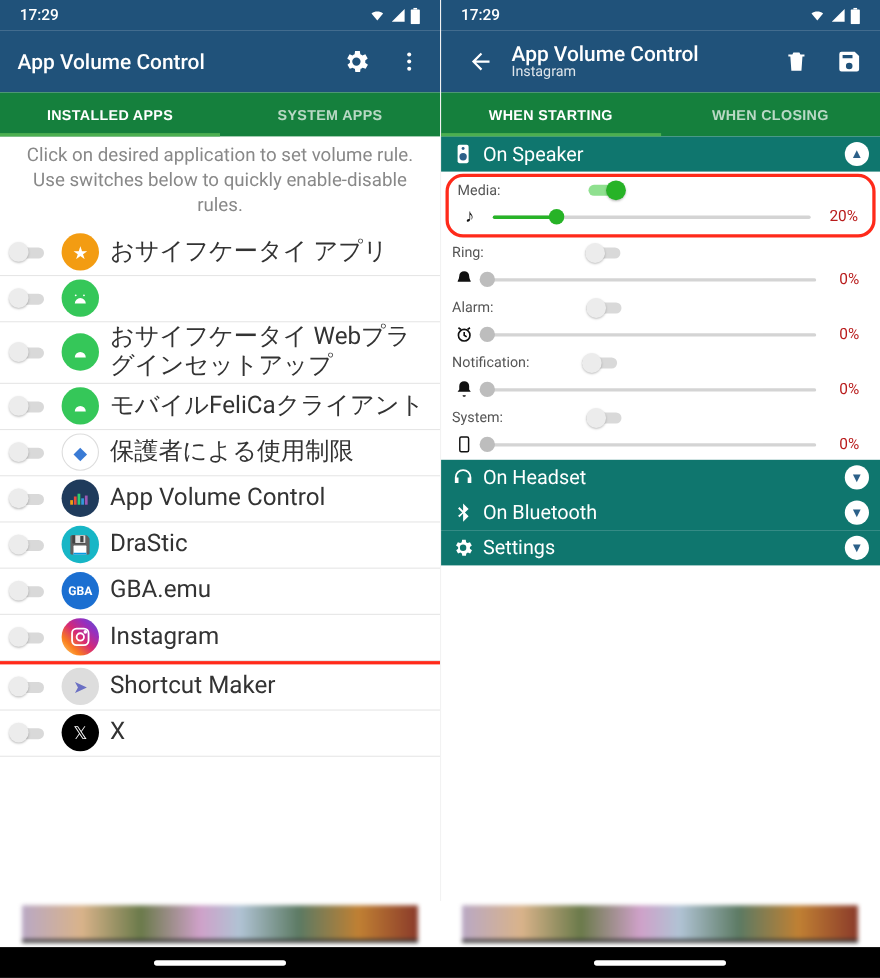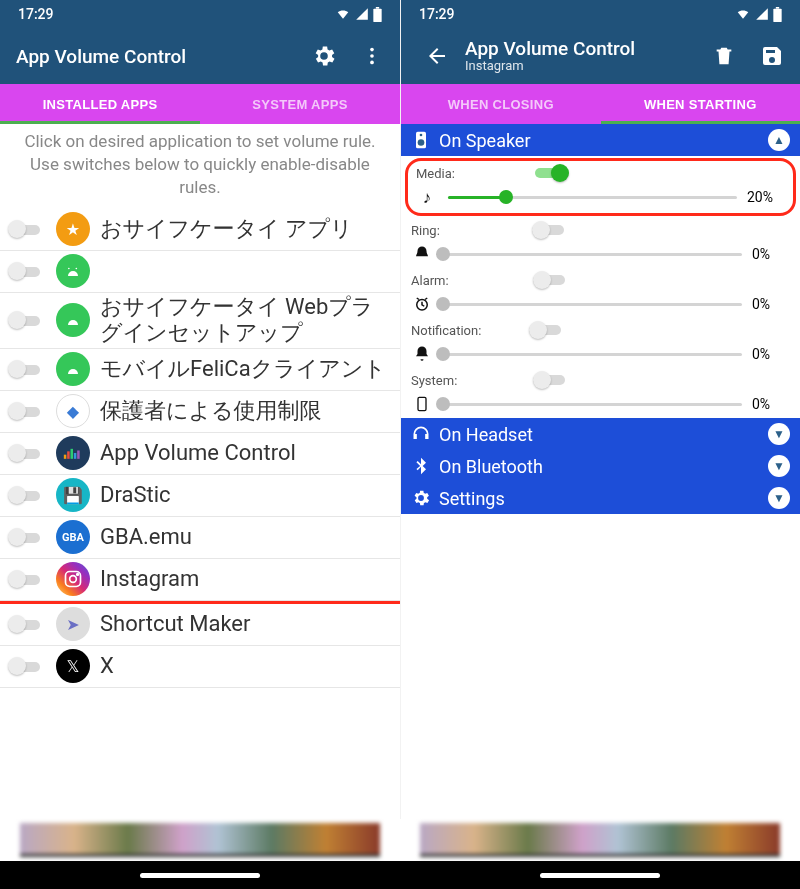--- a/index.html
+++ b/index.html
@@ -42,21 +42,21 @@
   .appbar-sub { display:flex; flex-direction:column; flex:1; }
   .appbar-sub .line1 { font-size: 19px; font-weight:500; line-height:1.15;}
   .appbar-sub .line2 { font-size: 13px; opacity: .85; line-height:1.15;}
   .icon-btn {
     width: 40px; height: 40px;
     display:flex; align-items:center; justify-content:center;
     color:#fff; border:none; background:none; cursor:pointer;
   }
 
   .tabs {
-    background: #d946ef;
+    background: #15803d;
     display:flex;
     height:40px;
   }
   .tab {
     flex:1;
     display:flex; align-items:center; justify-content:center;
     color: rgba(255,255,255,0.7);
     font-size:13px;
     font-weight:600;
     letter-spacing:.3px;
@@ -98,21 +98,21 @@
   }
   .app-icon {
     width:34px; height:34px; border-radius:50%;
     display:flex; align-items:center; justify-content:center;
     flex-shrink:0; font-size:16px; color:#fff;
   }
   .app-name { font-size:22px; color:#333; line-height:1.2; }
   .red-underline { height:3px; background:#ff2a1a; }
 
   .section-bar {
-    background:#1d4ed8;
+    background:#0f766e;
     color:#fff;
     display:flex; align-items:center;
     height:32px;
     padding:0 10px;
     gap:8px;
     font-size:18px;
   }
   .section-bar .grow { flex:1; }
   .chevron-circle {
     width:22px; height:22px; border-radius:50%;
@@ -133,21 +133,21 @@
   .vol-icon { width:22px; display:flex; justify-content:center; font-size:17px; color:#111;}
   .vol-track {
     flex:1; height:3px; background:#d4d4d4; border-radius:3px; position:relative;
   }
   .vol-fill { position:absolute; left:0; top:0; bottom:0; background:#27b327; border-radius:3px;}
   .vol-thumb {
     position:absolute; top:50%; width:14px; height:14px; border-radius:50%;
     background:#27b327; transform:translate(-50%,-50%);
   }
   .vol-track.off .vol-fill,.vol-track.off .vol-thumb{ background:#bdbdbd;}
-  .vol-pct { width:40px; text-align:left; font-size:14px; color:#000000;}
+  .vol-pct { width:40px; text-align:center; font-size:14px; color:#b91c1c;}
 
   .media-highlight {
     border:3px solid #ff2a1a; border-radius:16px;
     margin: 2px 4px 2px 4px; padding: 2px 6px 2px 6px;
   }
 
   .bottom-strip {
     height:42px;
     display:flex;
   }
@@ -375,22 +375,22 @@
           </svg>
       </button>
       <button class="icon-btn">
         <svg width="24" height="24" viewBox="0 0 24 24" fill="#fff">
             <path d="M17 3H5a2 2 0 00-2 2v14a2 2 0 002 2h14a2 2 0 002-2V7l-4-4zM12 19a3 3 0 113-3 3 3 0 01-3 3zm3-10H6V6h9z"></path>
           </svg>
       </button>
     </div>
 
     <div class="tabs">
+      <button class="tab active">WHEN STARTING</button>
       <button class="tab">WHEN CLOSING</button>
-      <button class="tab active">WHEN STARTING</button>
     </div>
 
     <div class="section-bar">
       <svg width="20" height="20" viewBox="0 0 24 24" fill="#fff">
           <rect x="6" y="2" width="12" height="20" rx="2"></rect>
           <circle cx="12" cy="15" r="4" fill="#2c6089"></circle>
           <circle cx="12" cy="6" r="1.6" fill="#2c6089"></circle>
         </svg>
       <span>On Speaker</span>
       <span class="grow"></span>

